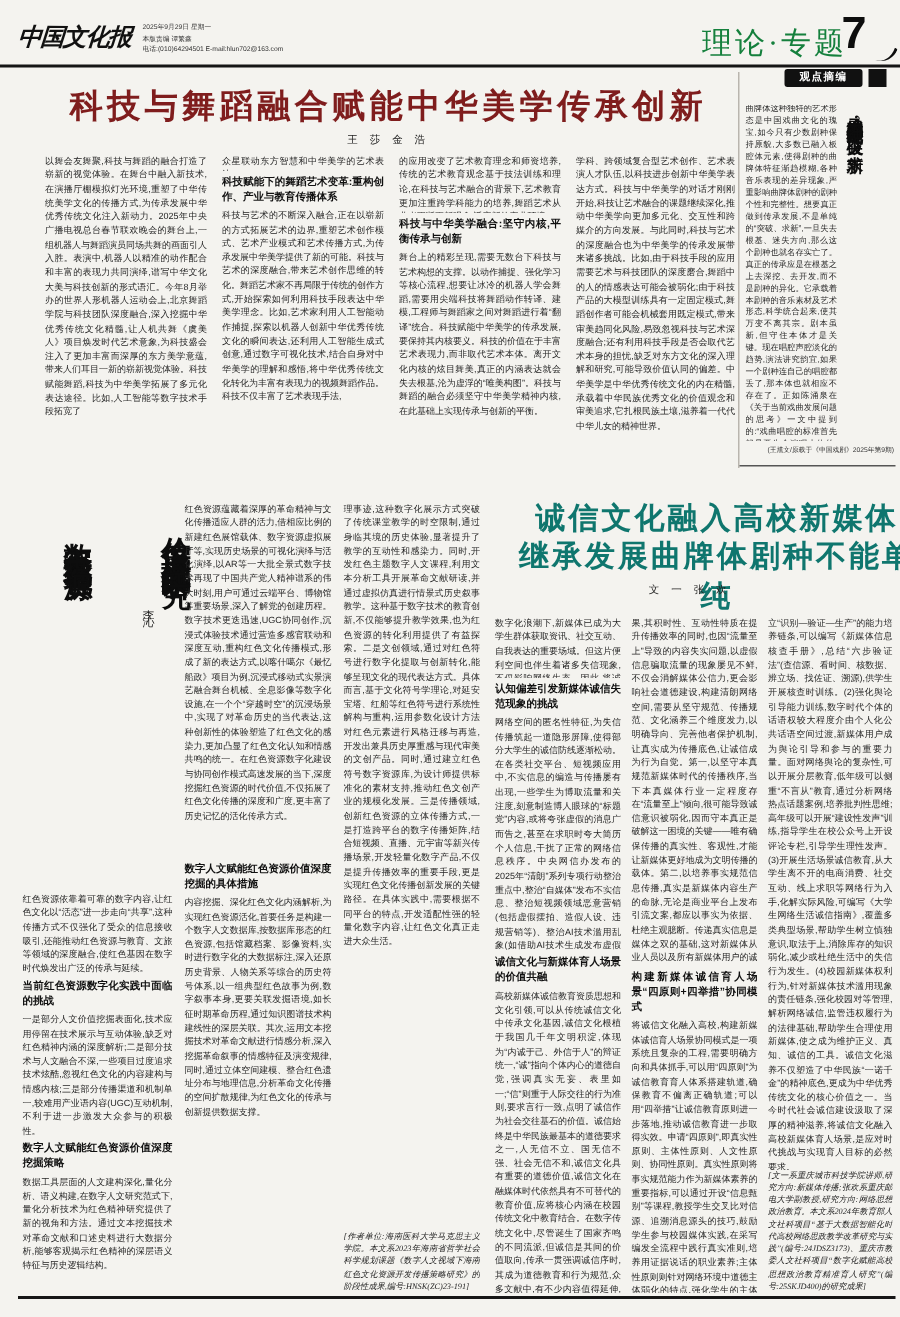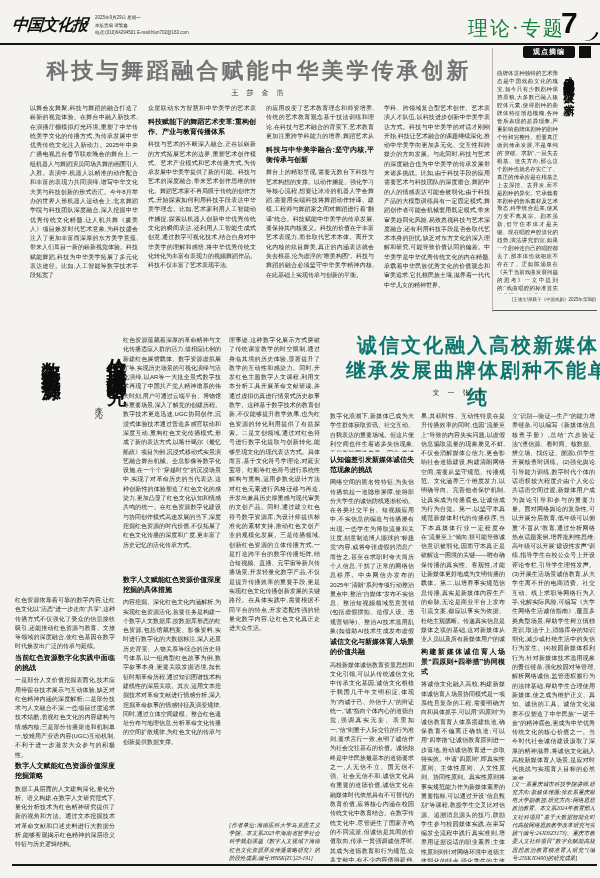--- a/index.html
+++ b/index.html
@@ -16,21 +16,21 @@
 
   
   .bodytxt{font-size:6px;line-height:1.55;text-align:justify;color:#262626;overflow:hidden;}
   .subhead{font-size:7px;font-weight:bold;line-height:1.45;color:#101010;text-align:justify;margin:0;padding:3px 0;}
   .note{font-size:5.5px;line-height:1.5;font-style:italic;font-family:"Liberation Serif",serif;color:#222;text-align:justify;}
   .colblock{position:absolute;display:flex;flex-direction:column;}
   .seg{overflow:hidden;flex:0 0 auto;}
   .seg.grow{flex:1 1 auto;}
 
   
-  .main-headline{position:absolute;left:28px;top:56px;width:462px;text-align:center;font-size:22px;font-weight:bold;letter-spacing:3px;color:#737373;}
+  .main-headline{position:absolute;left:28px;top:56px;width:462px;text-align:center;font-size:22px;font-weight:bold;letter-spacing:3px;color:#7f1d1d;}
   .main-authors{position:absolute;left:28px;top:88px;width:462px;text-align:center;font-size:7px;letter-spacing:3px;color:#222;}
   .mcol{position:absolute;top:104px;height:214px;}
 
   
   .sb-label{position:absolute;left:523px;top:46px;width:52px;height:12px;background:#111;color:#fff;font-size:7px;font-weight:bold;letter-spacing:1px;text-align:center;line-height:12px;border-radius:2px;}
   .sb-square{position:absolute;left:579px;top:46px;width:12px;height:12px;background:#111;}
   .sb-vline{position:absolute;left:492px;top:48px;width:1px;height:264px;background:#b9b5ae;}
   .sb-body{position:absolute;left:497px;top:70px;width:61px;height:224px;font-size:5.5px;line-height:1.45;text-align:justify;color:#2a2a2a;overflow:hidden;}
   .sb-vtitle{position:absolute;left:561px;top:70px;height:234px;writing-mode:vertical-rl;font-family:"Liberation Serif",serif;font-weight:bold;font-size:11px;letter-spacing:0.5px;color:#0d0d0d;overflow:hidden;}
   .sb-source{position:absolute;left:495px;top:297px;width:101px;font-size:4.5px;color:#333;text-align:right;}

